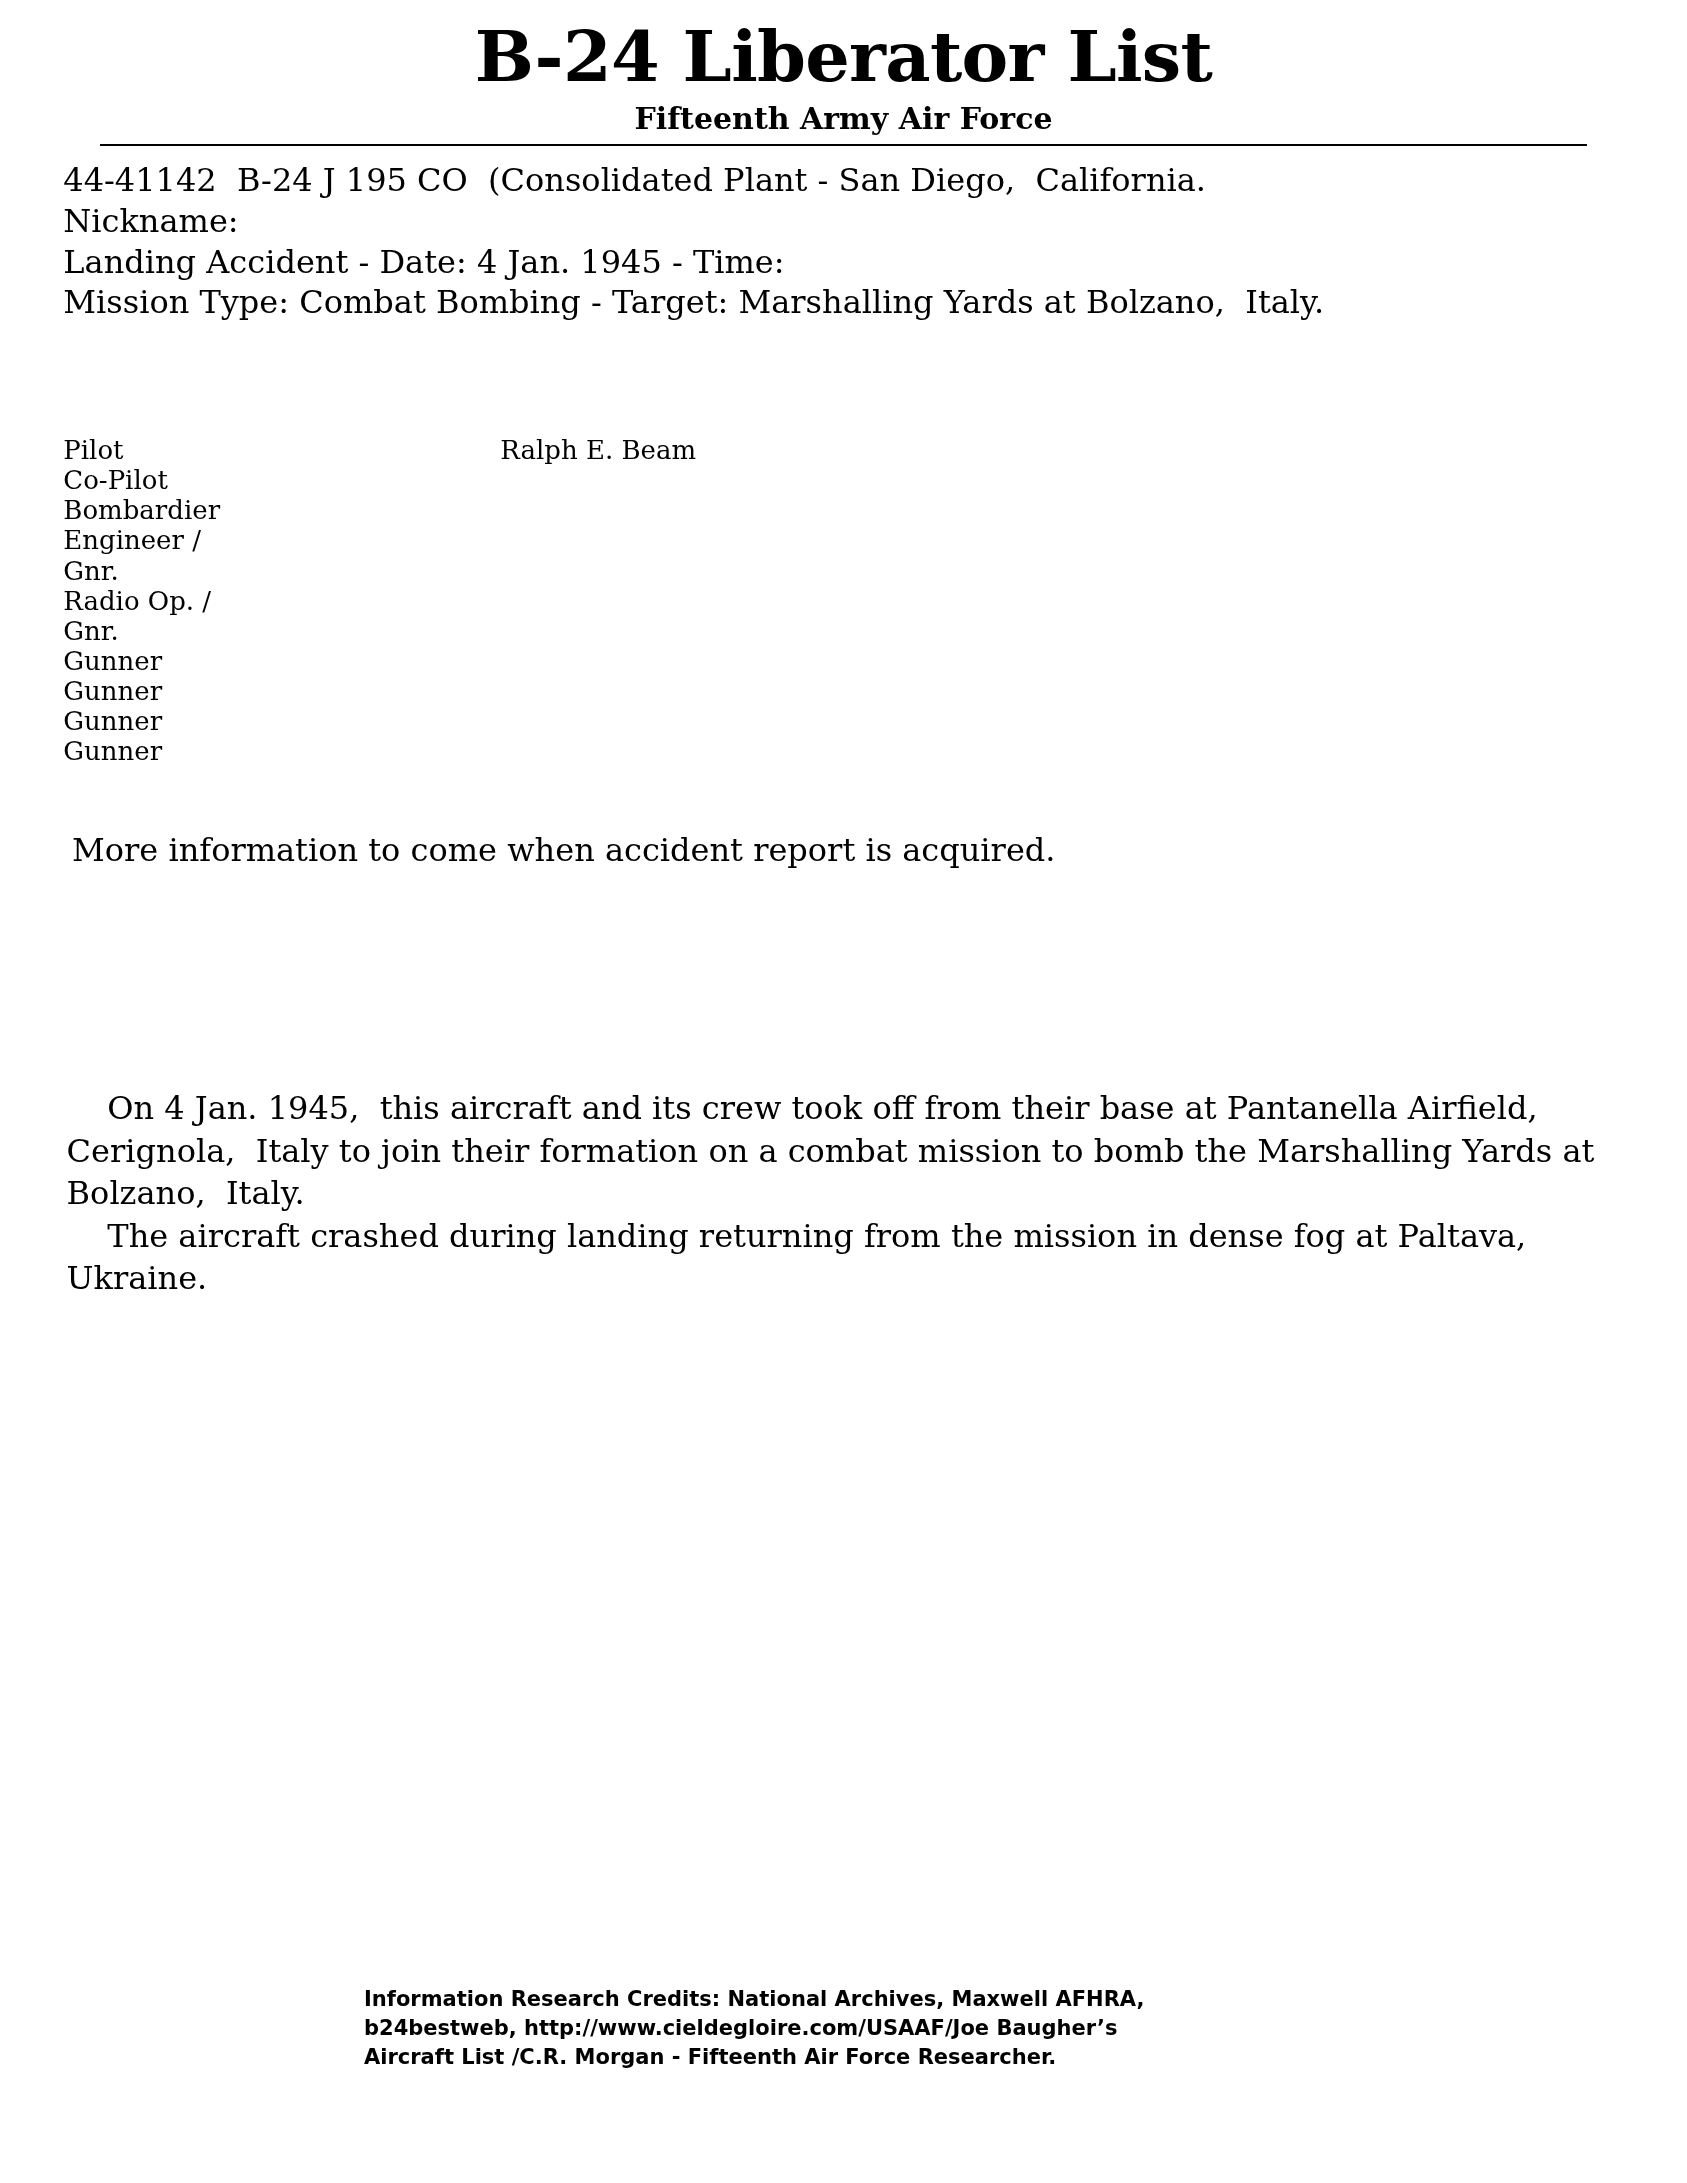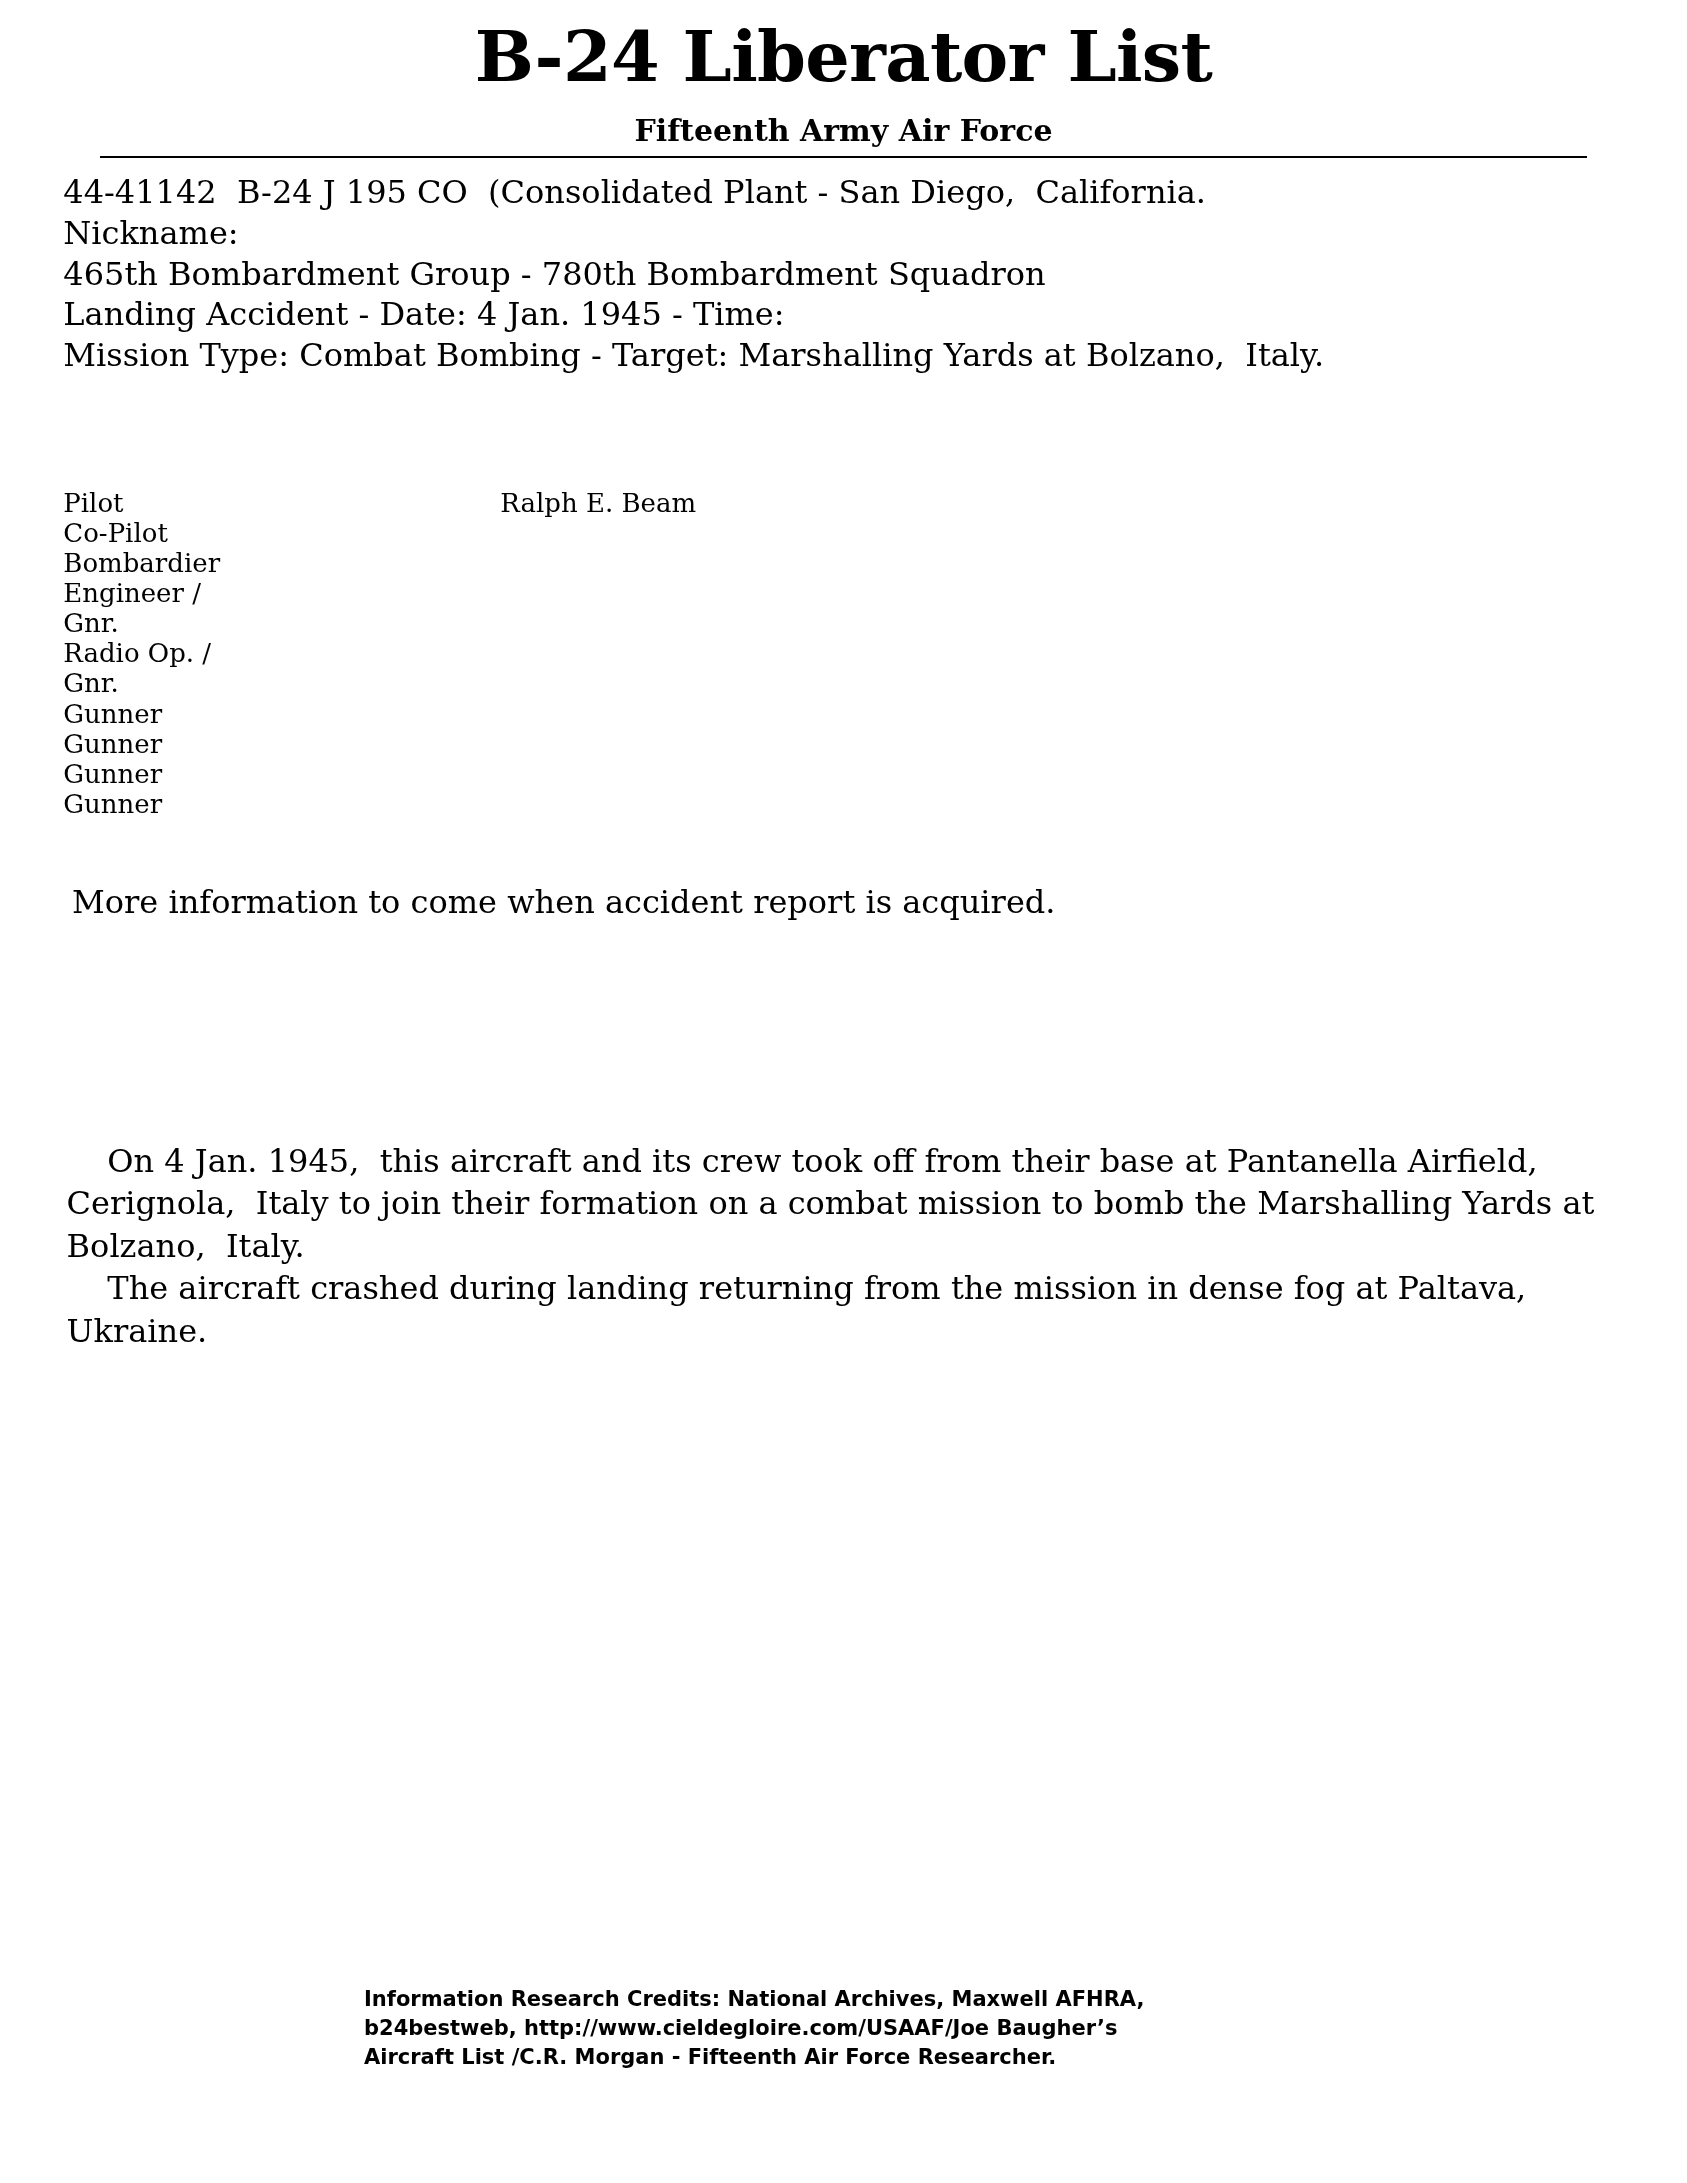--- a/index.html
+++ b/index.html
@@ -34,21 +34,21 @@
     line-height: 1.05;
     letter-spacing: -0.7px;
     margin: 8px;
     text-align: center;
   }
   .subtitle {
     font-family: "DejaVu Serif", "Liberation Serif", serif;
     font-weight: 700;
     font-size: 30px;
     line-height: 1.1;
-    margin: 20px 0 0 0;
+    margin: 8px 0 0 0;
     letter-spacing: 0px;
   }
   .rule {
     border: none;
     border-top: 2.6px solid #000;
     margin: 9.3px 40px 0 40px;
   }
   
   .ident {
     margin-top: 14.6px;
@@ -122,21 +122,20 @@
 
   <div class="header">
     <h1 class="title">B-24 Liberator List</h1>
     <div class="subtitle">Fifteenth Army Air Force</div>
     <hr class="rule">
   </div>
 
   <div class="ident">
     <div class="line">44-41142  B-24 J 195 CO  (Consolidated Plant - San Diego,  California.</div>
     <div class="line">Nickname:</div>
-    <div class="line">465th Bombardment Group - 780th Bombardment Squadron</div>
     <div class="line">Landing Accident - Date: 4 Jan. 1945 - Time:</div>
     <div class="line">Mission Type: Combat Bombing - Target: Marshalling Yards at Bolzano,  Italy.</div>
   </div>
 
   <div class="crew">
     <div class="crew-row">
       <div class="crew-role">Pilot</div>
       <div class="crew-name">Ralph E. Beam</div>
     </div>
     <div class="crew-row">

